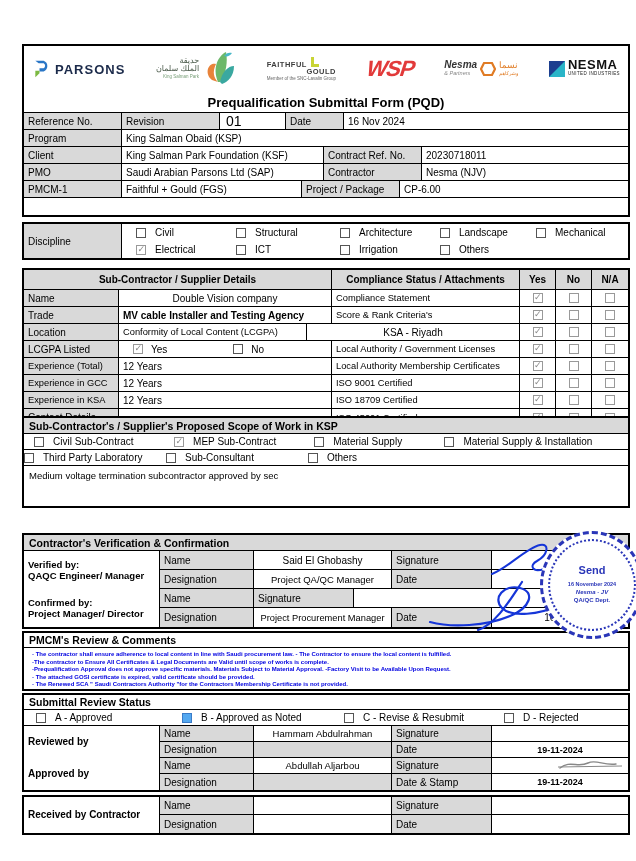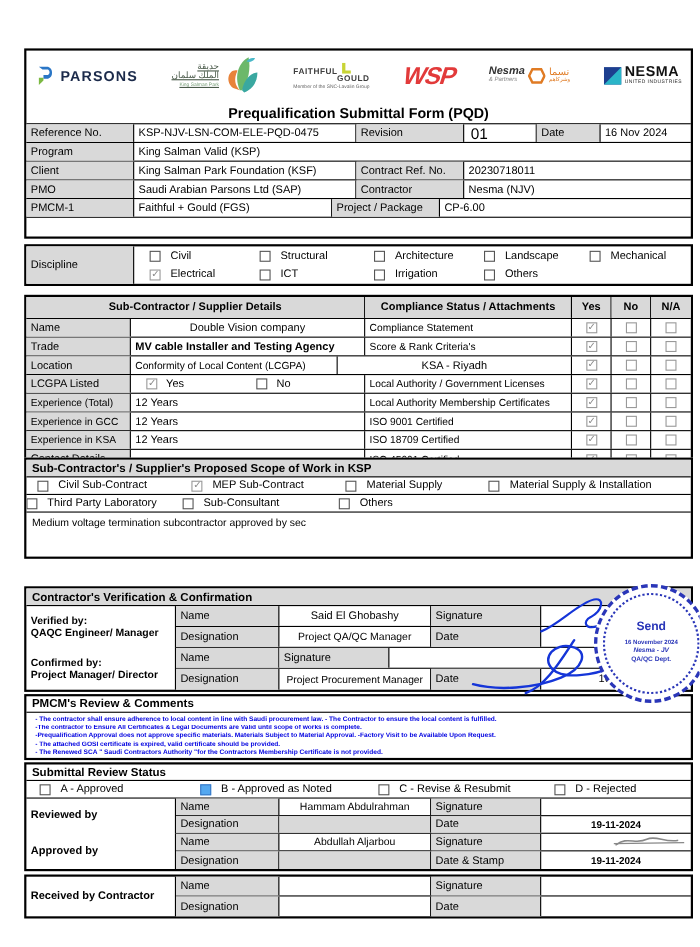--- a/index.html
+++ b/index.html
@@ -12,21 +12,21 @@
         font-size: 10px; overflow: hidden; white-space: nowrap; }
   .tc.noR { border-right: none; }
   .gray { background: #d9d9d9; }
   .bold { font-weight: bold; }
   .center { justify-content: center; text-align: center; }
   .rev { font-size: 14px; padding-left: 6px; }
   
   .logo-band { height: 46px; display: flex; align-items: center; justify-content: space-between; padding: 2px 8px; }
   .logo { display: flex; align-items: center; gap: 3px; }
   .parsons-word { font-weight: bold; font-size: 13px; letter-spacing: 1px; color: #1b2a4a; }
-  .ksp { text-align: right; font-size: 8px; color: #4a5a4a; line-height: 8px; text-decoration: underline; }
+  .ksp { text-align: right; font-size: 8px; color: #4a5a4a; line-height: 8px; }
   .ksp .en { font-size: 4.5px; color: #7aa07a; }
   .fg { font-size: 7.5px; font-weight: bold; color: #3d3d3d; line-height: 7px; letter-spacing: .5px; }
   .fg .sub { font-size: 4.5px; font-weight: normal; color: #666; letter-spacing: 0; }
   .wsp { font-size: 22px; font-weight: bold; color: #e23a3a; transform: skewX(-18deg); letter-spacing: -1px; }
   .nesma-p { font-size: 10px; font-weight: bold; font-style: italic; color: #333; line-height: 9px; }
   .nesma-p .sub { font-size: 5.5px; font-weight: normal; color: #888; }
   .nesma-ar { font-size: 9px; color: #e07b24; text-align: left; line-height: 8px; }
   .nesma-ar .s { font-size: 5px; }
   .nui { line-height: 9px; }
   .nui .t { font-size: 13px; font-weight: 900; color: #111; letter-spacing: .5px; }
@@ -122,29 +122,28 @@
       <div class="nui">
         <div class="t">NESMA</div>
         <div class="s">UNITED INDUSTRIES</div>
       </div>
     </div>
   </div>
   <div class="form-title">Prequalification Submittal Form (PQD)</div>
   <div class="ref-rows">
     <div class="trow" style="height:17px">
       <div class="tc gray" style="width:98px">Reference No.</div>
-      <div class="tc" style="width:202px">KSP-NJV-LSN-COM-ELE-PQD-0475</div>
       <div class="tc gray" style="width:98px">Revision</div>
       <div class="tc rev" style="width:66px">01</div>
       <div class="tc gray" style="width:58px">Date</div>
       <div class="tc noR" style="width:82px">16 Nov 2024</div>
     </div>
     <div class="trow" style="height:17px">
       <div class="tc gray" style="width:98px">Program</div>
-      <div class="tc noR" style="width:506px">King Salman Valid (KSP)</div>
+      <div class="tc noR" style="width:506px">King Salman Obaid (KSP)</div>
     </div>
     <div class="trow" style="height:17px">
       <div class="tc gray" style="width:98px">Client</div>
       <div class="tc" style="width:202px">King Salman Park Foundation (KSF)</div>
       <div class="tc gray" style="width:98px">Contract Ref. No.</div>
       <div class="tc noR" style="width:206px">20230718011</div>
     </div>
     <div class="trow" style="height:17px">
       <div class="tc gray" style="width:98px">PMO</div>
       <div class="tc" style="width:202px">Saudi Arabian Parsons Ltd (SAP)</div>

